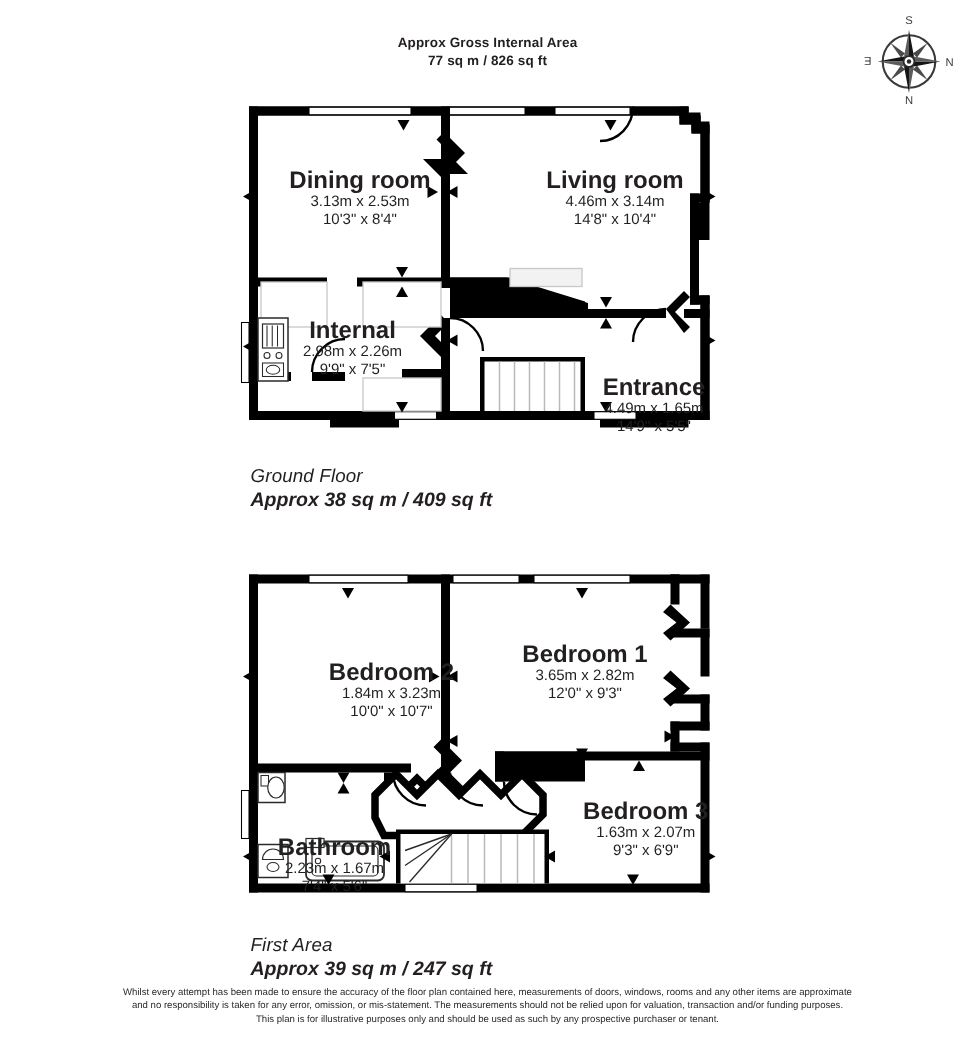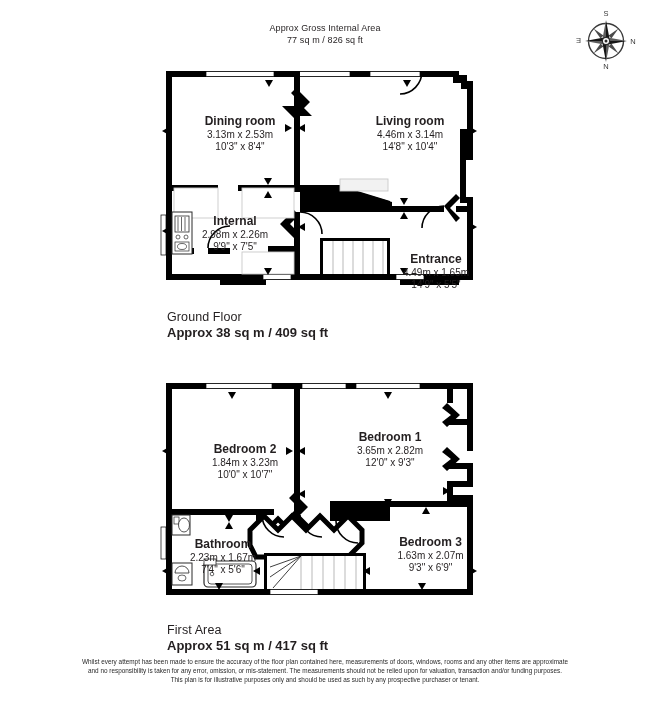--- a/index.html
+++ b/index.html
@@ -23,21 +23,21 @@
   
   .header-block {
     position: absolute;
     left: 0;
     top: 22px;
     width: 650px;
     text-align: center;
   }
   .header-line {
     font-size: 9px;
-    font-weight: normal;
+    font-weight: bold;
     letter-spacing: 0.1px;
     line-height: 12px;
   }
 
   
   .compass {
     position: absolute;
     left: 575px;
     top: 8px;
     width: 62px;
@@ -52,38 +52,39 @@
   .plan svg { display: block; }
 
   
   .room-label {
     position: absolute;
     text-align: center;
     line-height: 12.5px;
     white-space: nowrap;
   }
   .room-label .rl-name {
-    font-size: 12px;
+    font-size: 16px;
     font-weight: bold;
     display: block;
     margin-bottom: 1px;
   }
   .room-label .rl-m {
     font-size: 10px;
     display: block;
   }
   .room-label .rl-ft {
     font-size: 10px;
     display: block;
   }
 
   
   .floor-caption {
     position: absolute;
     left: 167px;
+    font-style: italic;
   }
   .floor-caption .fc-title {
     font-size: 12.5px;
     line-height: 15px;
     display: block;
     letter-spacing: 0.1px;
   }
   .floor-caption .fc-area {
     font-size: 13px;
     font-weight: bold;
@@ -420,44 +421,44 @@
         <polygon points="9,192 9,200 2,196"></polygon>
         <polygon points="100,192 100,200 93,196"></polygon>
         <polygon points="210,192 210,200 203,196"></polygon>
         <polygon points="310,192 310,200 317,196"></polygon>
         <polygon points="258,208 266,208 262,215"></polygon>
         <polygon points="55,208 63,208 59,215"></polygon>
       </g>
     </svg>
   </div>
 
-  <div class="room-label" style="left:185px; top:443px; width:120px;">
+  <div class="room-label" style="left:201px; top:443px; width:120px;">
     <span class="rl-name">Bedroom 2</span>
     <span class="rl-m">1.84m x 3.23m</span>
     <span class="rl-ft">10'0" x 10'7"</span>
   </div>
 
   <div class="room-label" style="left:330px; top:431px; width:120px;">
     <span class="rl-name">Bedroom 1</span>
     <span class="rl-m">3.65m x 2.82m</span>
     <span class="rl-ft">12'0" x 9'3"</span>
   </div>
 
-  <div class="room-label" style="left:163px; top:538px; width:120px;">
+  <div class="room-label" style="left:163px; top:560px; width:120px;">
     <span class="rl-name">Bathroom</span>
     <span class="rl-m">2.23m x 1.67m</span>
     <span class="rl-ft">7'4" x 5'6"</span>
   </div>
 
   <div class="room-label" style="left:373px; top:536px; width:115px;">
     <span class="rl-name">Bedroom 3</span>
     <span class="rl-m">1.63m x 2.07m</span>
     <span class="rl-ft">9'3" x 6'9"</span>
   </div>
 
   <div class="floor-caption" style="top:623px;">
     <span class="fc-title">First Area</span>
-    <span class="fc-area">Approx 51 sq m / 417 sq ft</span>
+    <span class="fc-area">Approx 39 sq m / 247 sq ft</span>
   </div>
 
   <div class="disclaimer">Whilst every attempt has been made to ensure the accuracy of the floor plan contained here, measurements of doors, windows, rooms and any other items are approximate and no responsibility is taken for any error, omission, or mis-statement. The measurements should not be relied upon for valuation, transaction and/or funding purposes. This plan is for illustrative purposes only and should be used as such by any prospective purchaser or tenant.</div>
 
 </div>
 
 </body></html>

